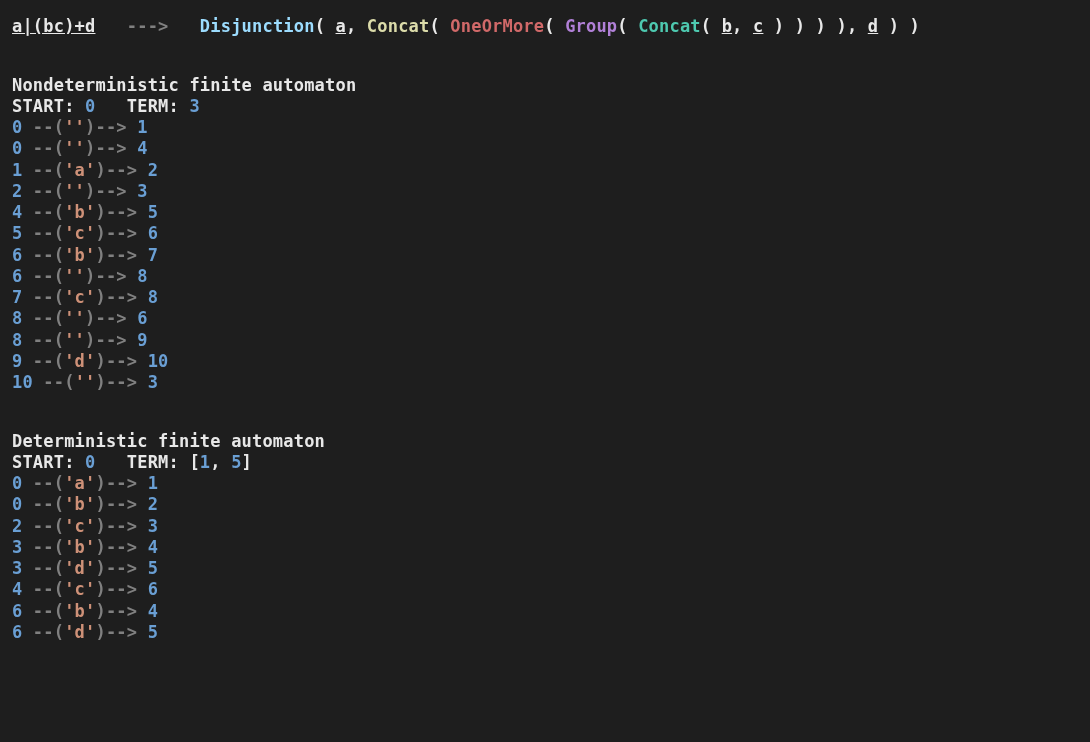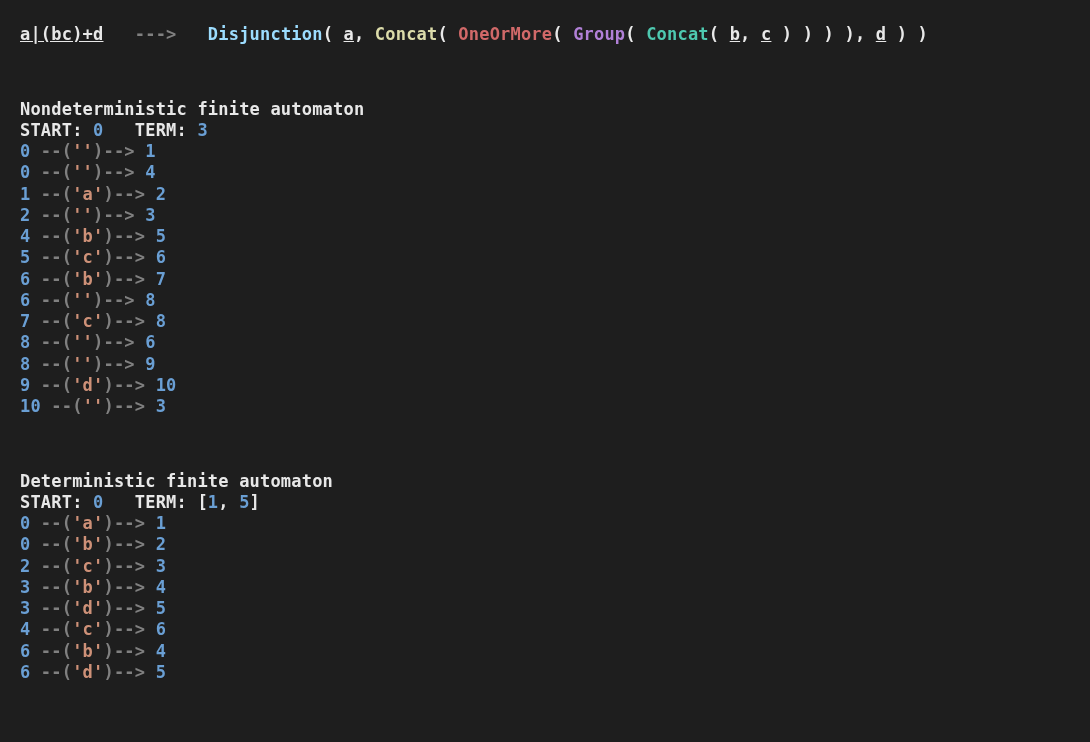--- a/index.html
+++ b/index.html
@@ -16,21 +16,21 @@
     .white { color: #e8e8e8; }
     .gray { color: #808080; }
     .yellow { color: #dcdcaa; }
     .red { color: #d16969; }
     .purple { color: #b180d7; }
     .cyan { color: #4ec9b0; }
     .str { color: #ce9178; }
     .num { color: #6a9fd4; }
     .lit { color: #9cdcfe; }
     .ul { text-decoration: underline; }
-    pre { margin: 16px; white-space: pre; }
+    pre { margin: 8px; white-space: pre; }
     .row { white-space: pre; }
   </style>
 </head>
 <body>
 
 
 
 <pre><span class="row"><span class="white ul">a|(bc)+d</span><span class="gray">   </span><span class="gray">---&gt;</span><span class="gray">   </span><span class="lit">Disjunction</span><span class="white">( </span><span class="white ul">a</span><span class="white">, </span><span class="yellow">Concat</span><span class="white">( </span><span class="red">OneOrMore</span><span class="white">( </span><span class="purple">Group</span><span class="white">( </span><span class="cyan">Concat</span><span class="white">( </span><span class="white ul">b</span><span class="white">, </span><span class="white ul">c</span><span class="white"> ) ) ) ), </span><span class="white ul">d</span><span class="white"> ) )</span></span></pre>
 
 <br>

